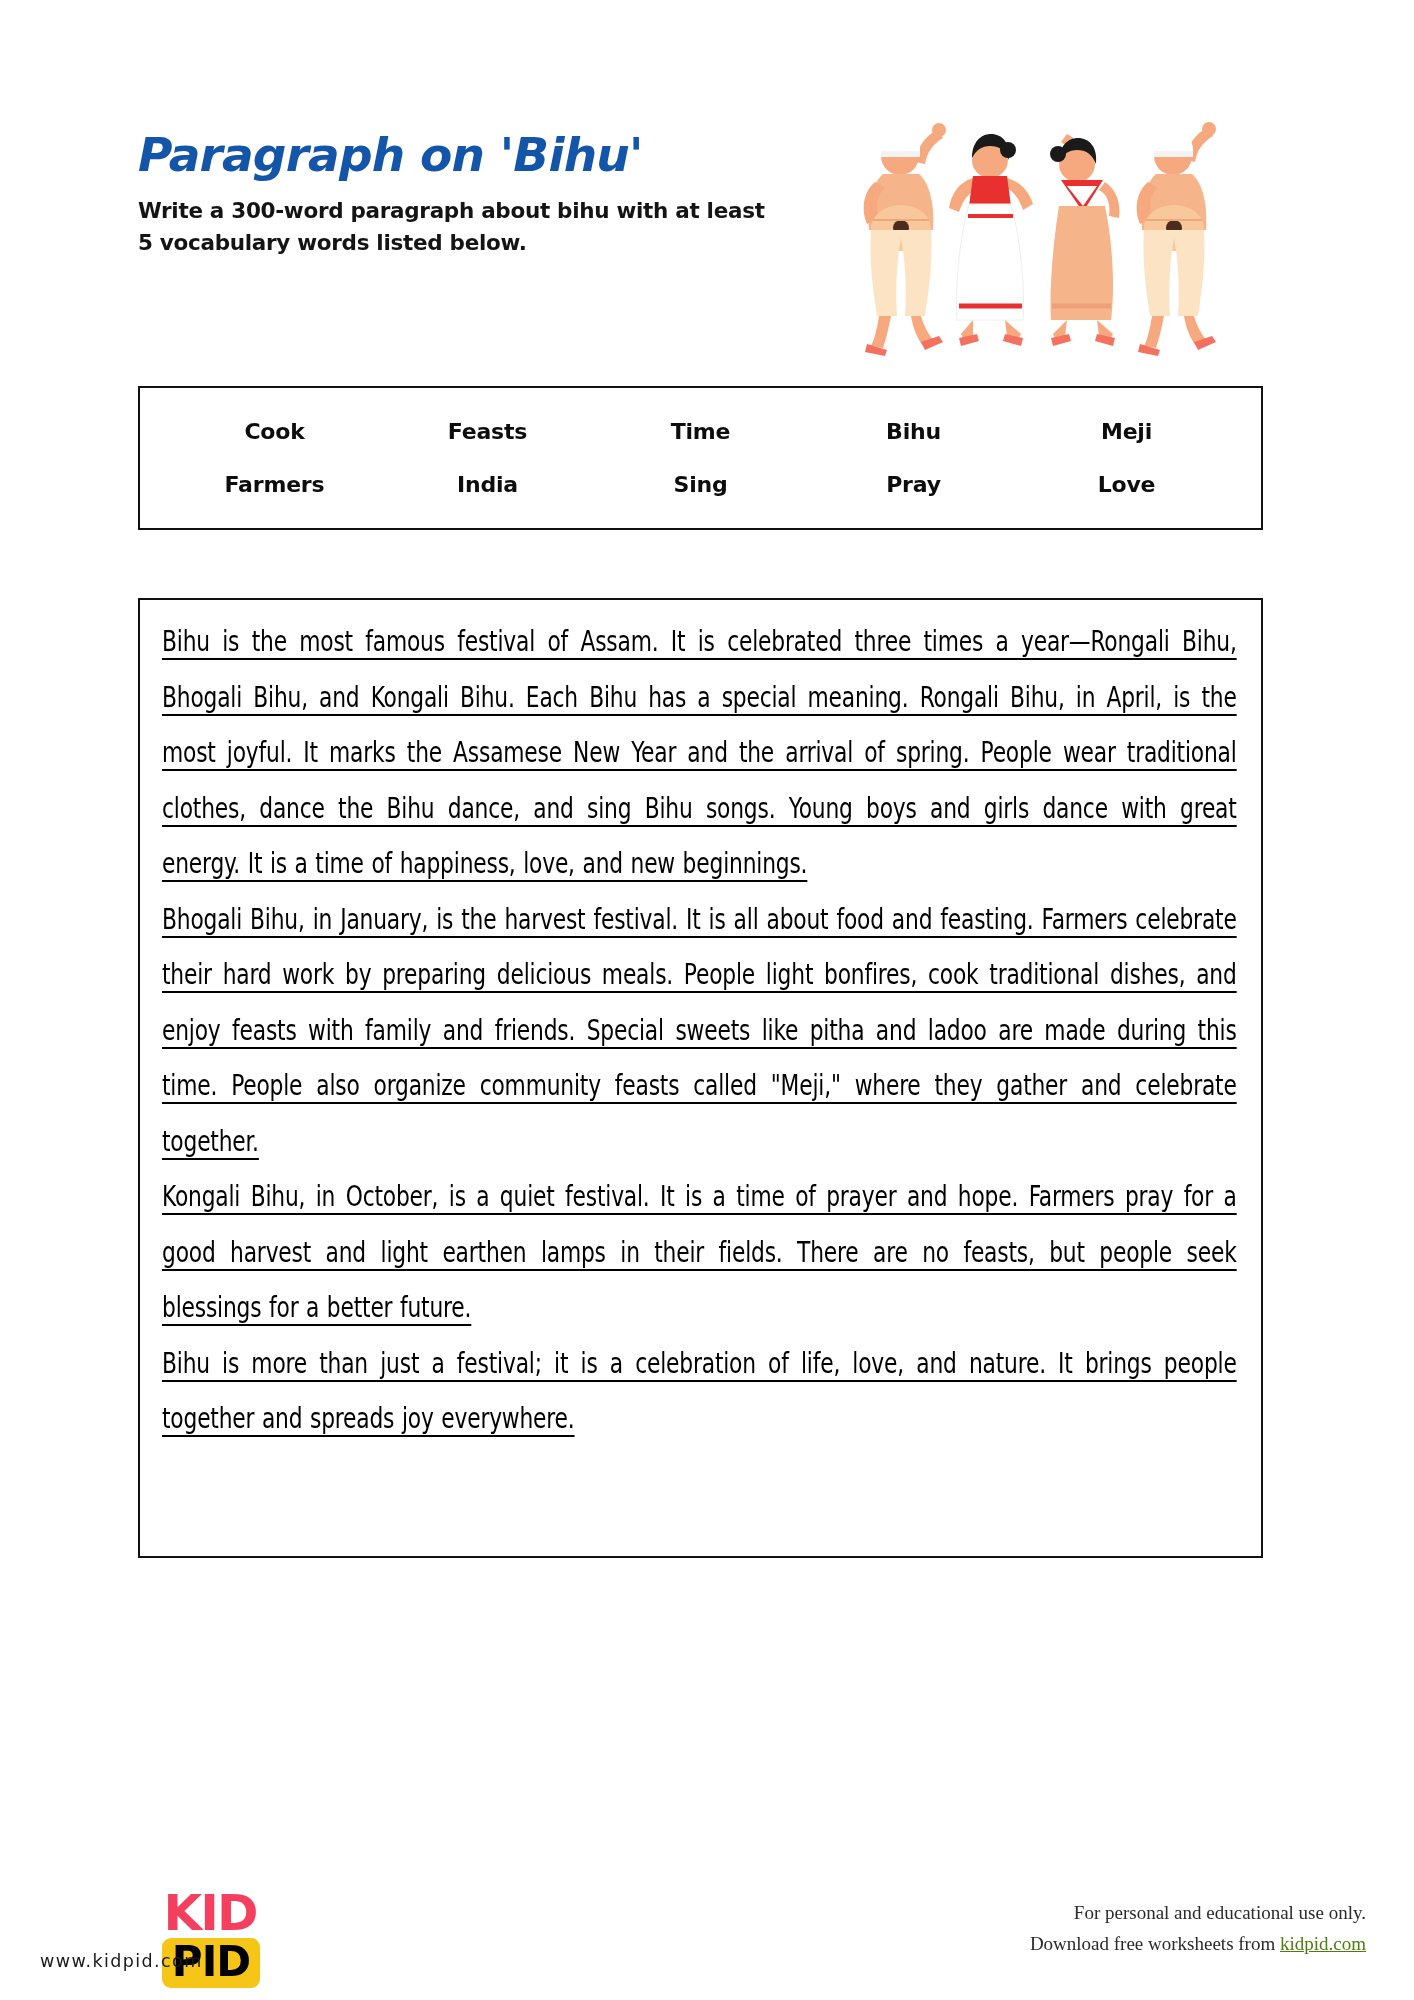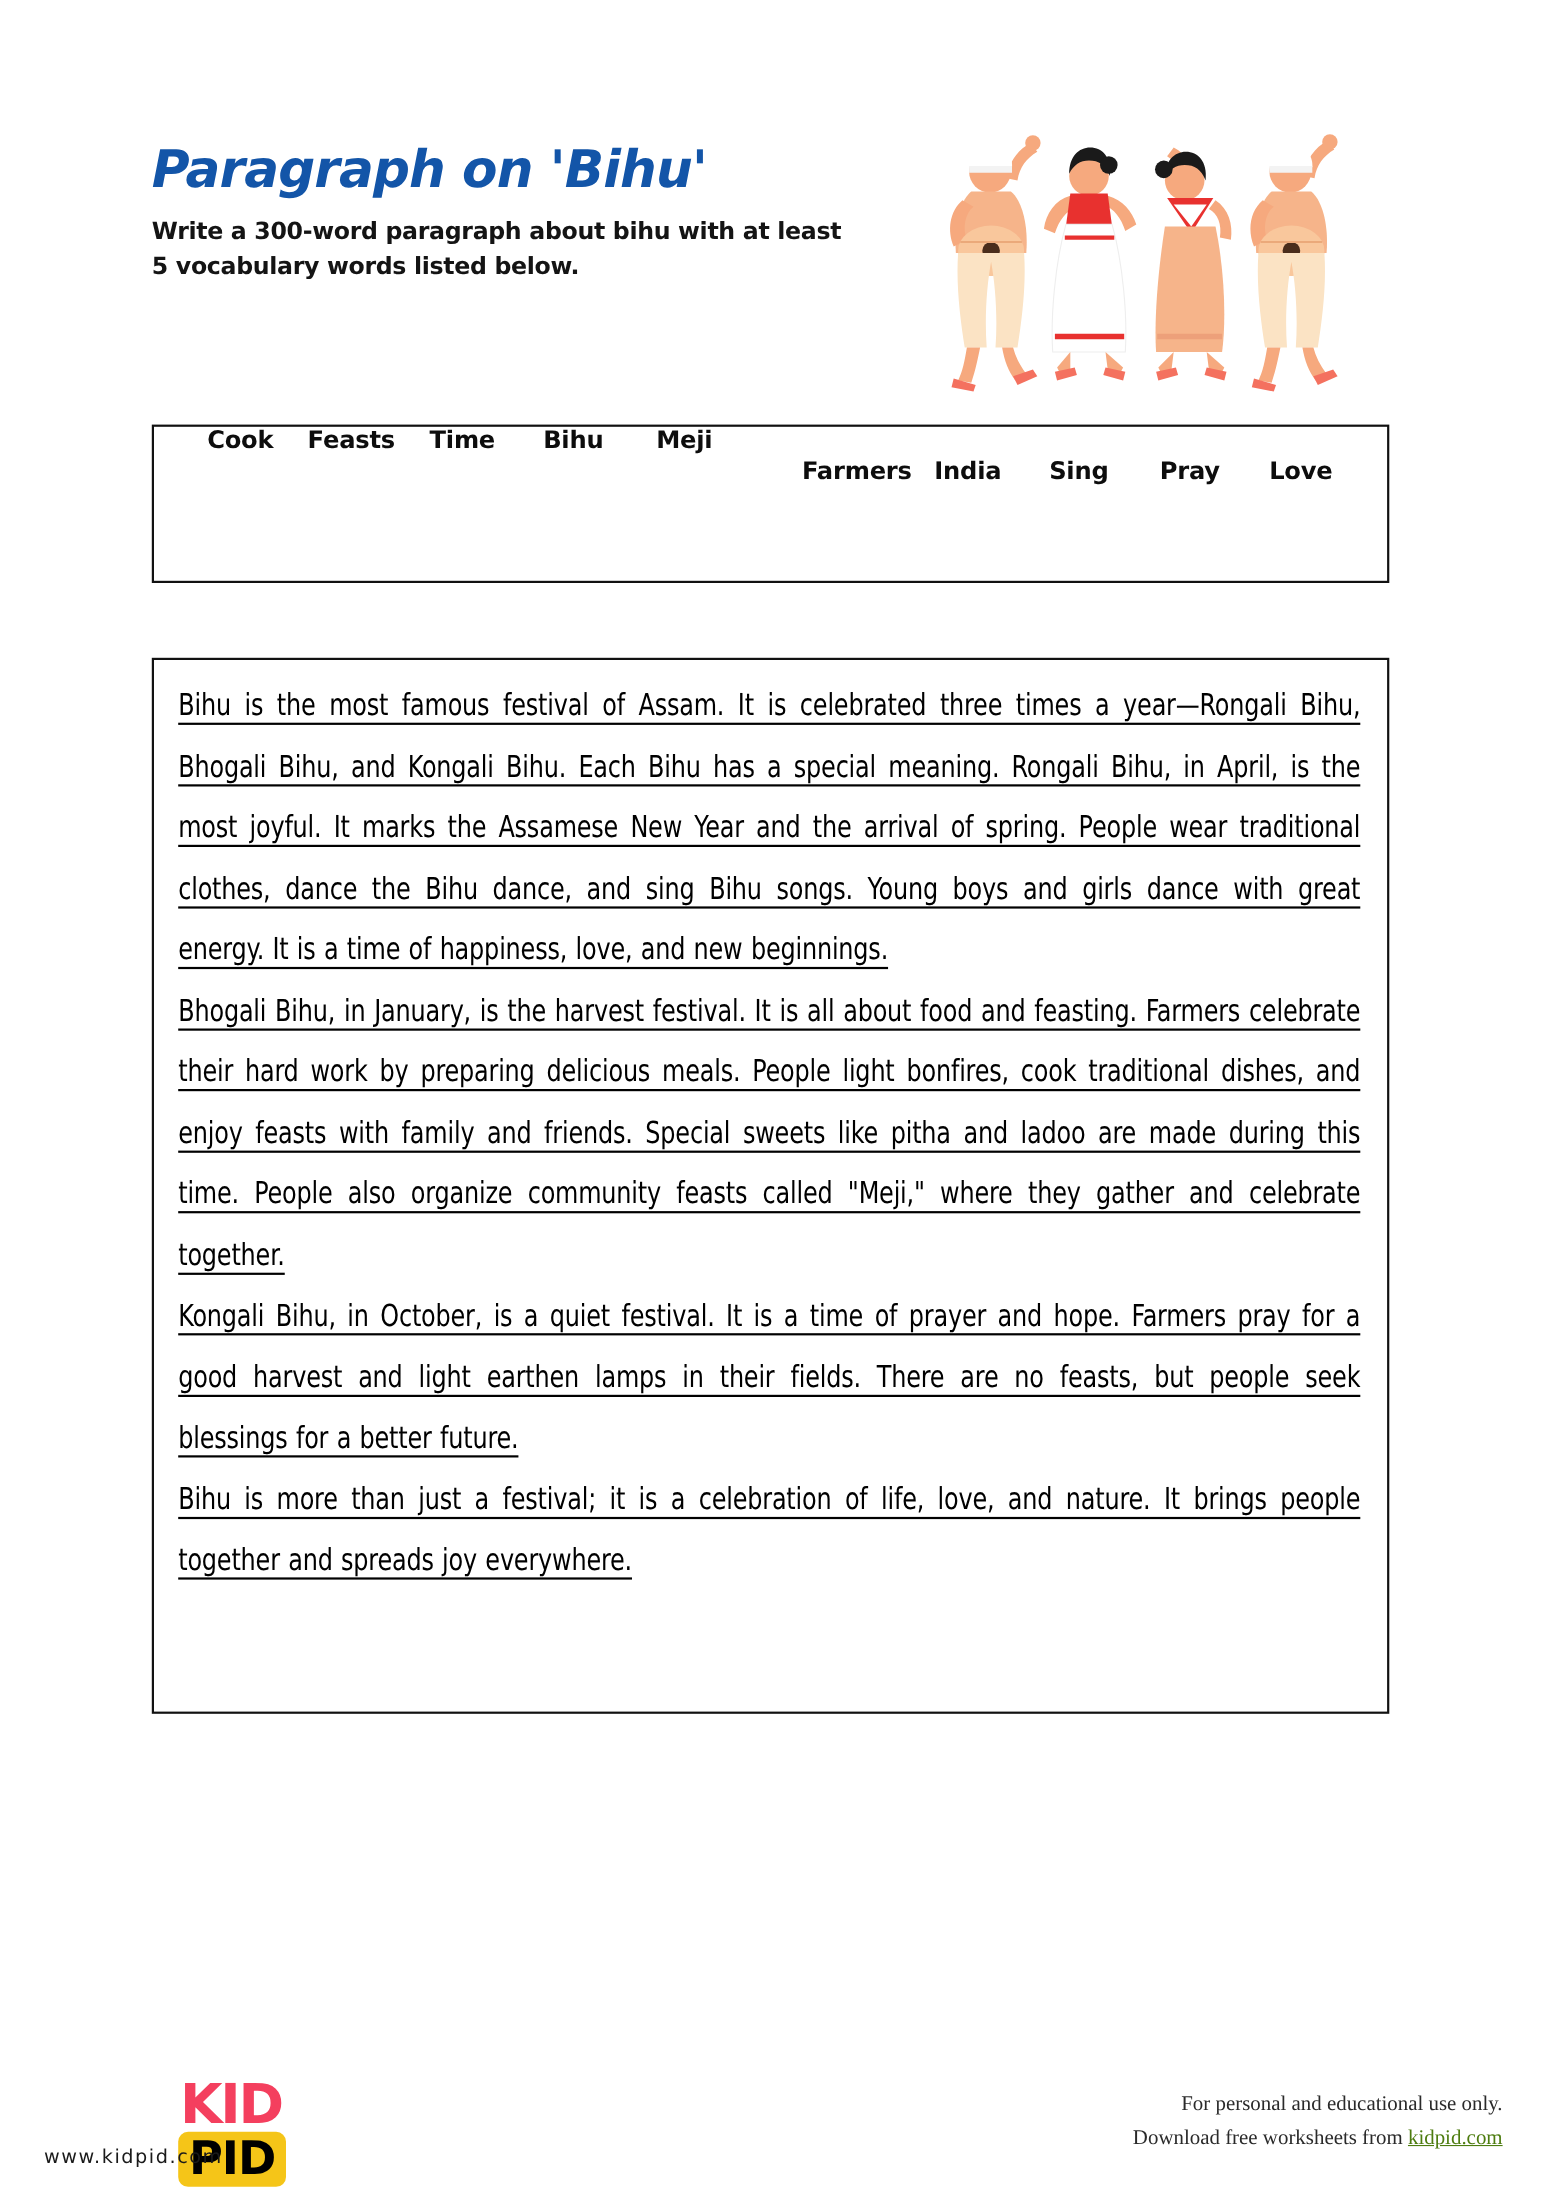--- a/index.html
+++ b/index.html
@@ -56,20 +56,21 @@
   
   .vocab-box {
     position: absolute;
     left: 138px;
     top: 386px;
     width: 1125px;
     height: 144px;
     border: 2.5px solid #111111;
     box-sizing: border-box;
     display: flex;
+    flex-direction: column;
     justify-content: center;
   }
   .vocab-row {
     display: flex;
     width: 100%;
     padding: 0 28px;
     box-sizing: border-box;
   }
   .vocab-row + .vocab-row { margin-top: 28px; }
   .vocab-cell {

